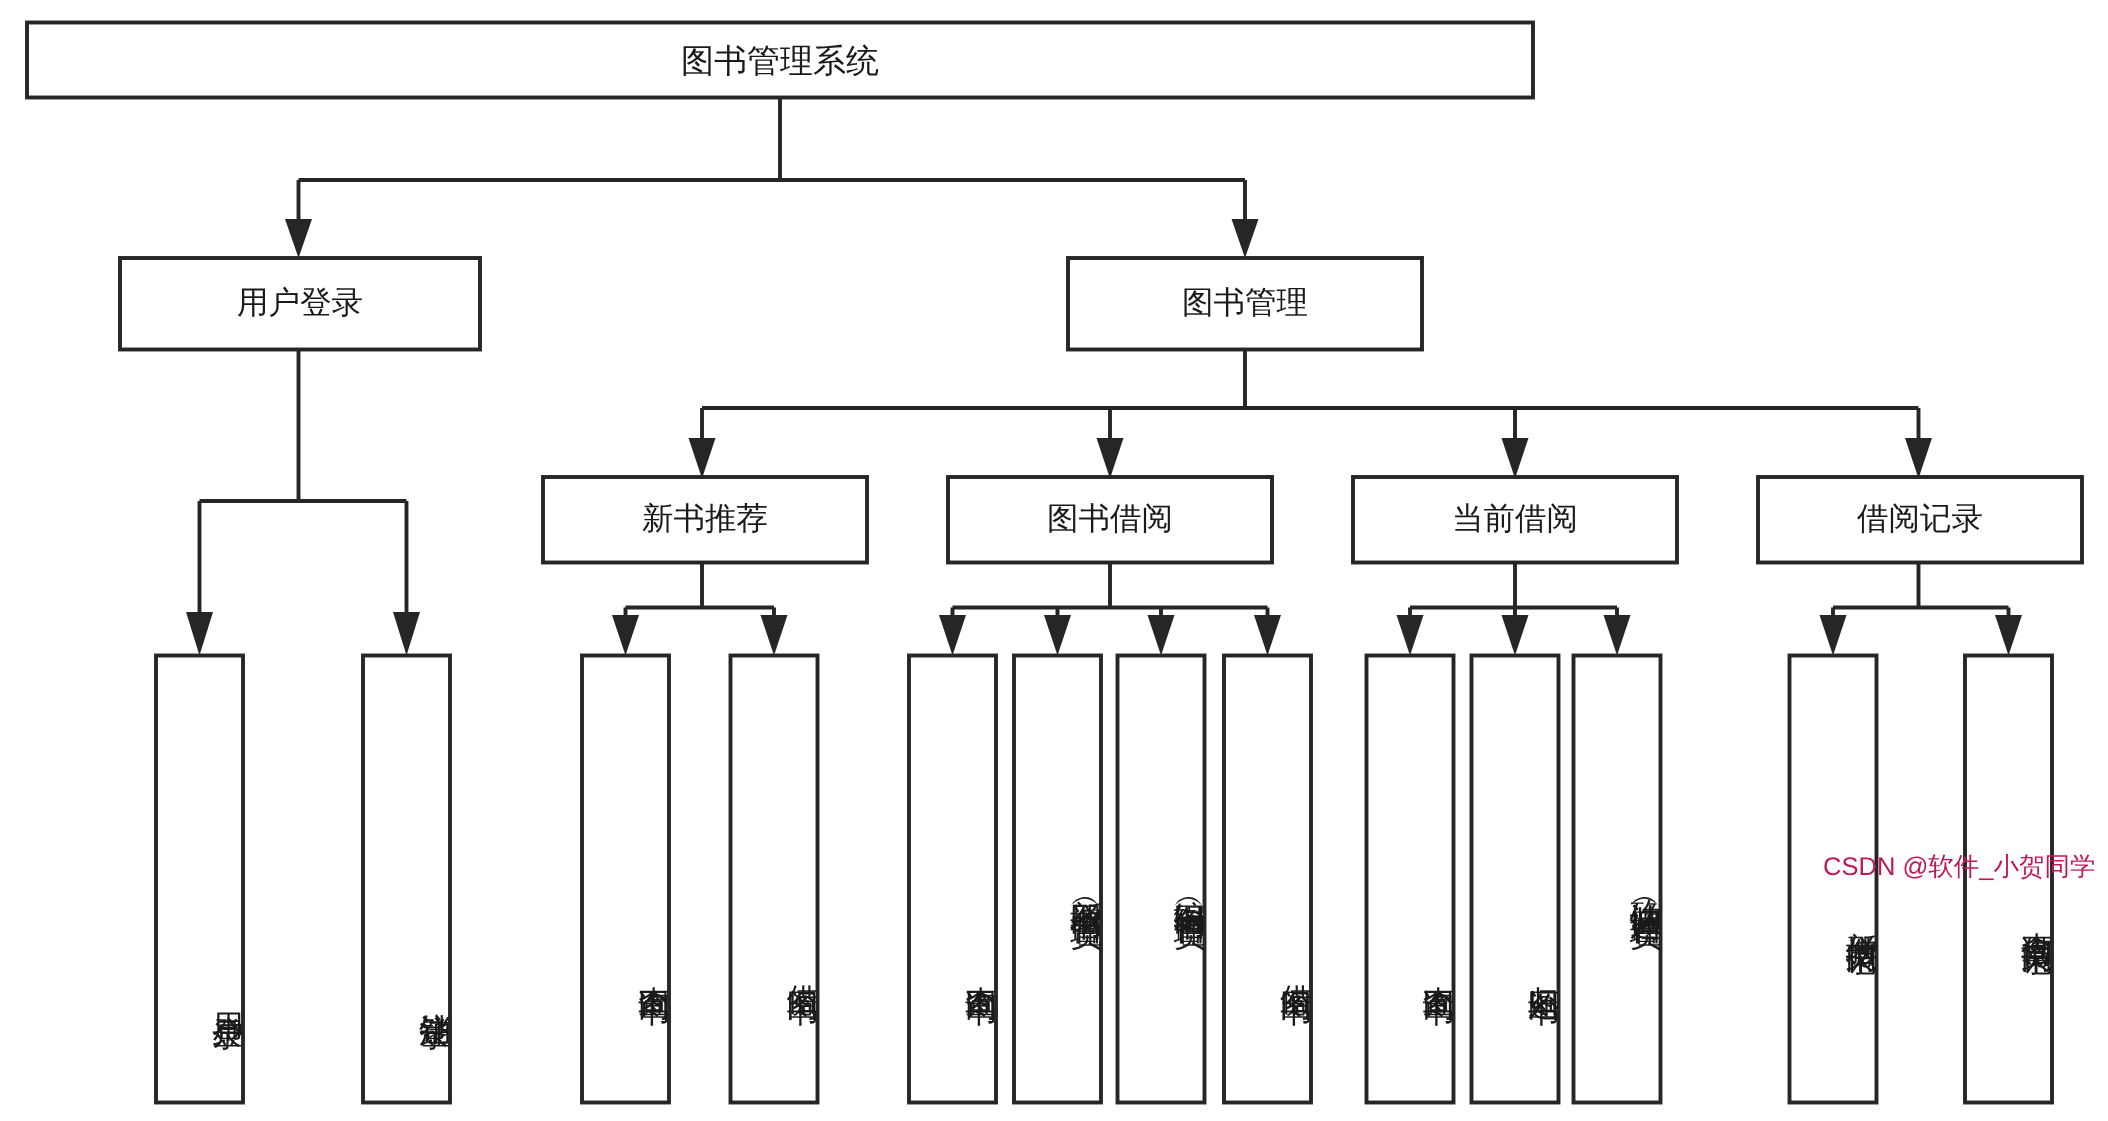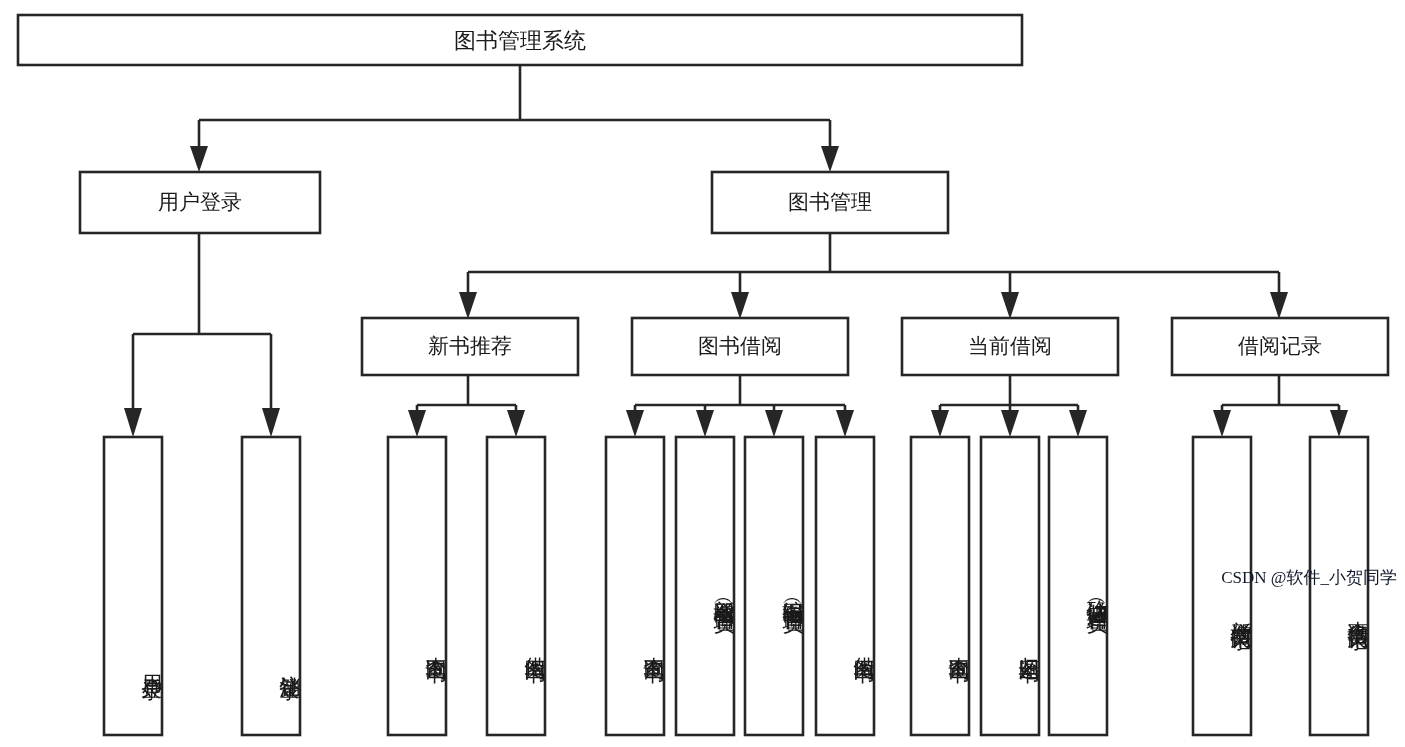--- a/index.html
+++ b/index.html
@@ -65,23 +65,23 @@
     white-space: nowrap;
     display: flex;
     align-items: flex-start;
     justify-content: center;
     pointer-events: none;
   }
   .watermark {
     position: absolute;
     right: 8px;
     bottom: 4px;
-    font-family: Liberation Serif, serif;
+    font-family: Liberation Sans, sans-serif;
     font-size: 17px;
-    color: #0f172a;
+    color: #be185d;
     white-space: nowrap;
     user-select: none;
   }
 </style>
 </head>
 <body>
 
 <div id="diagram-root">
 
   <svg id="flow" viewBox="0 0 1405 747" xmlns="http://www.w3.org/2000/svg">

